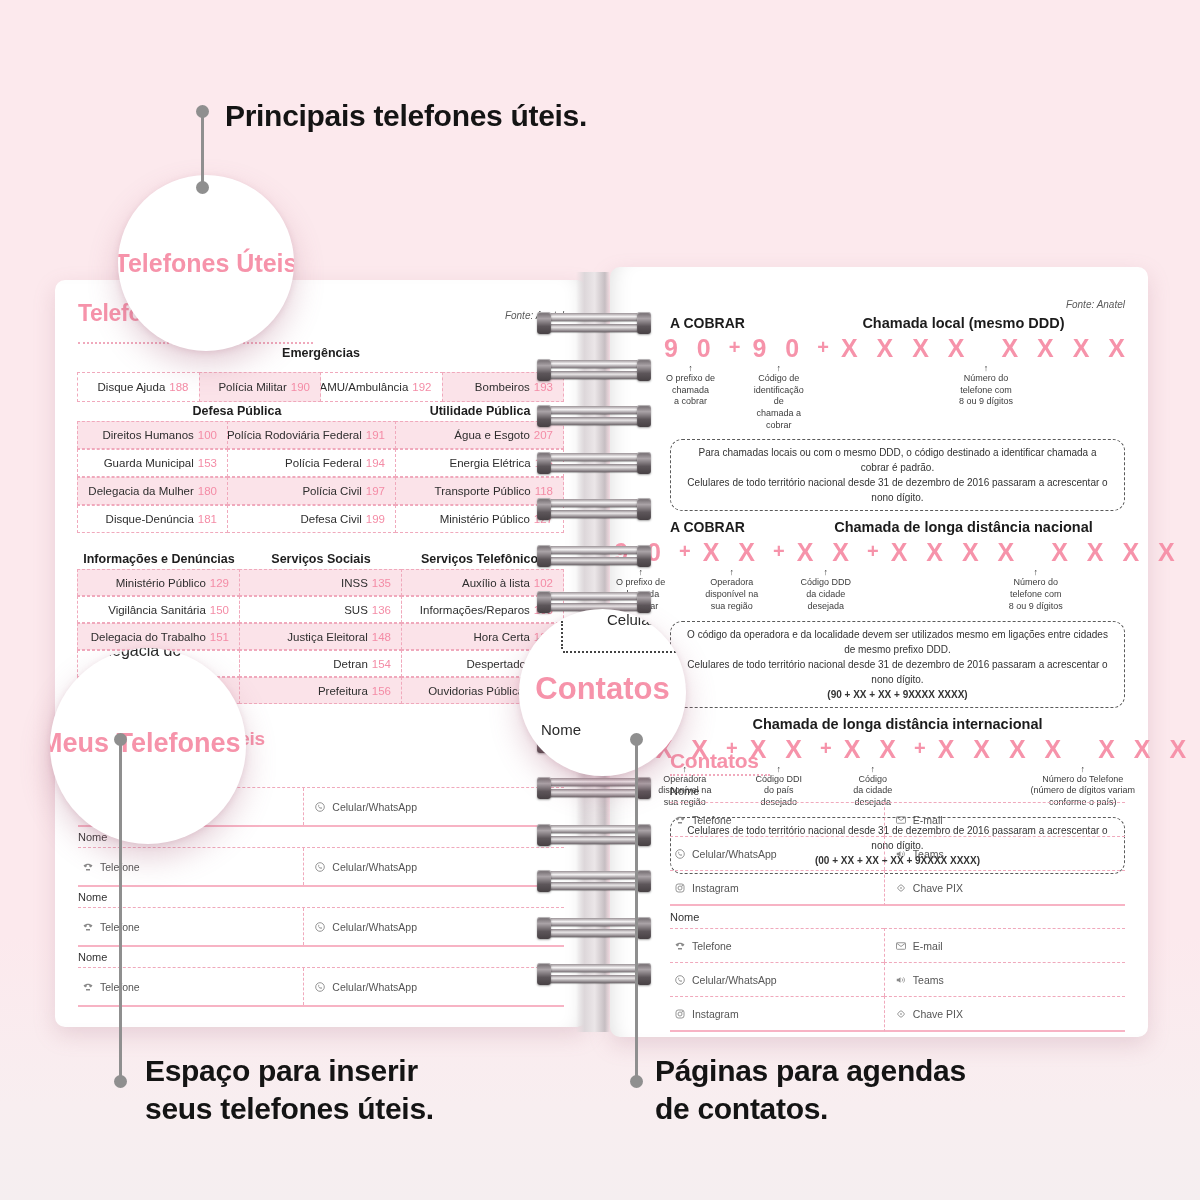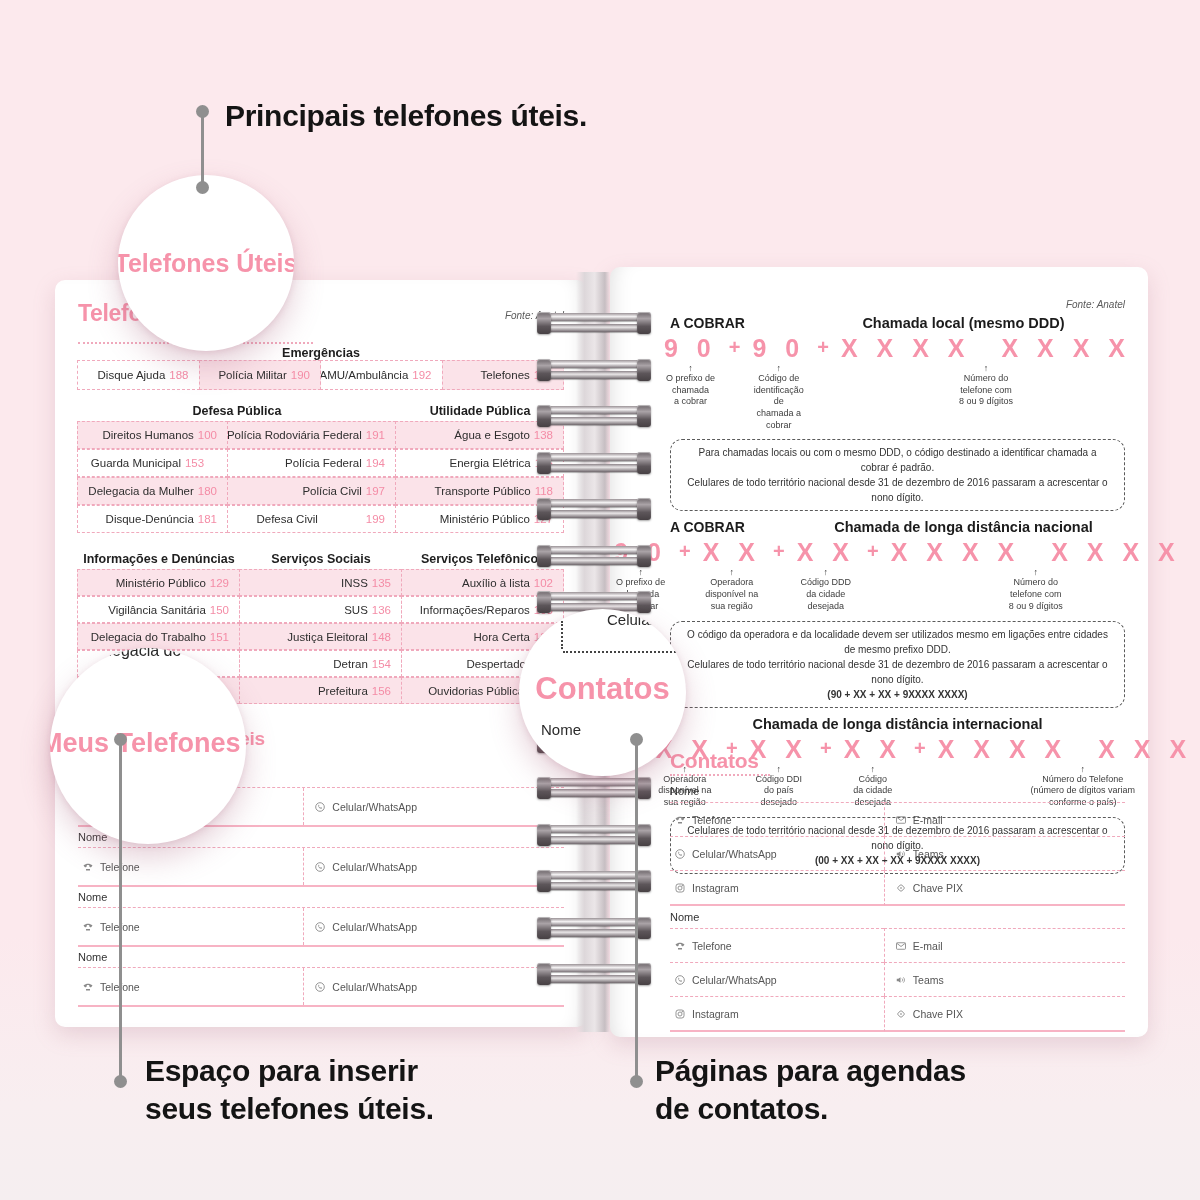--- a/index.html
+++ b/index.html
@@ -23,21 +23,21 @@
   .coil .capl{left:0;} .coil .capr{right:0;}
   .coil .b1,.coil .b2{left:10px;right:10px;height:8px;border-radius:4px;
     background:linear-gradient(180deg,#9a9296,#f4f2f3 45%,#7d757a);
     box-shadow:0 1px 1px rgba(0,0,0,.3);}
   .coil .b1{top:3px;} .coil .b2{top:14px;background:linear-gradient(180deg,#8d858a,#e9e6e7 40%,#6f676c);}
   .page-title{position:absolute;font-size:23px;font-weight:bold;color:#f693aa;letter-spacing:-.3px;white-space:nowrap;}
   .fonte{position:absolute;right:23px;font-size:10px;font-style:italic;color:#5a5a5a;}
   .dotun{position:absolute;border-bottom:2px dotted #f0a9bc;}
   
   .tblhead{font-size:12.5px;font-weight:bold;color:#1e1e1e;text-align:center;}
-  .emerg-row{display:flex;margin-top:0;}
+  .emerg-row{display:flex;margin-top:12px;}
   .cellt{border:1px dashed #f0a9bc;margin-left:-1px;font-size:11.5px;color:#2e2e2e;
     display:flex;align-items:center;justify-content:flex-end;padding-right:10px;white-space:nowrap;overflow:hidden;}
   .cellt .num{color:#f48ca6;margin-left:4px;}
   .cellt.bgp{background:#fbe3e9;}
   .grid3{display:grid;margin-top:3px;}
   .hdr-flex{display:flex;}
   
   .lf-block{height:60px;}
   .lf-nome{height:21px;font-size:11px;color:#333;display:flex;align-items:center;}
   .lf-row{height:37px;display:flex;border-top:1px dashed #f0a9bc;border-bottom:2px solid #f7b3c4;}
@@ -189,21 +189,21 @@
           </div>
           <div class="cellt bgp" style="height: 28px; flex: 1 1 0%;">
             <span>Polícia Militar</span>
             <span class="num">190</span>
           </div>
           <div class="cellt" style="height: 28px; flex: 1 1 0%;">
             <span>SAMU/Ambulância</span>
             <span class="num">192</span>
           </div>
           <div class="cellt bgp" style="height: 28px; flex: 1 1 0%;">
-            <span>Telefones</span>
+            <span>Bombeiros</span>
             <span class="num">193</span>
           </div>
         </div>
     </div>
 
     <div style="position:absolute;left:23px;top:124px;width:486px;">
       <div class="hdr-flex">
         <div class="tblhead" style="width:318px;">Defesa Pública</div>
         <div class="tblhead" style="width:168px;">Utilidade Pública</div>
       </div>
@@ -211,23 +211,23 @@
           <div class="cellt bgp" style="height: 26px;">
             <span>Direitos Humanos</span>
             <span class="num">100</span>
           </div>
           <div class="cellt bgp" style="height: 26px;">
             <span>Polícia Rodoviária Federal</span>
             <span class="num">191</span>
           </div>
           <div class="cellt bgp" style="height: 26px;">
             <span>Água e Esgoto</span>
-            <span class="num">138</span>
-          </div>
-          <div class="cellt" style="height: 26px; justify-content: center;">
+            <span class="num">207</span>
+          </div>
+          <div class="cellt" style="height: 26px;">
             <span>Guarda Municipal</span>
             <span class="num">153</span>
           </div>
           <div class="cellt" style="height: 26px;">
             <span>Polícia Federal</span>
             <span class="num">194</span>
           </div>
           <div class="cellt" style="height: 26px;">
             <span>Energia Elétrica</span>
             <span class="num">116</span>
@@ -241,21 +241,21 @@
             <span class="num">197</span>
           </div>
           <div class="cellt bgp" style="height: 26px;">
             <span>Transporte Público</span>
             <span class="num">118</span>
           </div>
           <div class="cellt" style="height: 26px;">
             <span>Disque-Denúncia</span>
             <span class="num">181</span>
           </div>
-          <div class="cellt" style="height: 26px; gap: 44px;">
+          <div class="cellt" style="height: 26px;">
             <span>Defesa Civil</span>
             <span class="num">199</span>
           </div>
           <div class="cellt" style="height: 26px;">
             <span>Ministério Público</span>
             <span class="num">127</span>
           </div>
         </div>
     </div>
 

